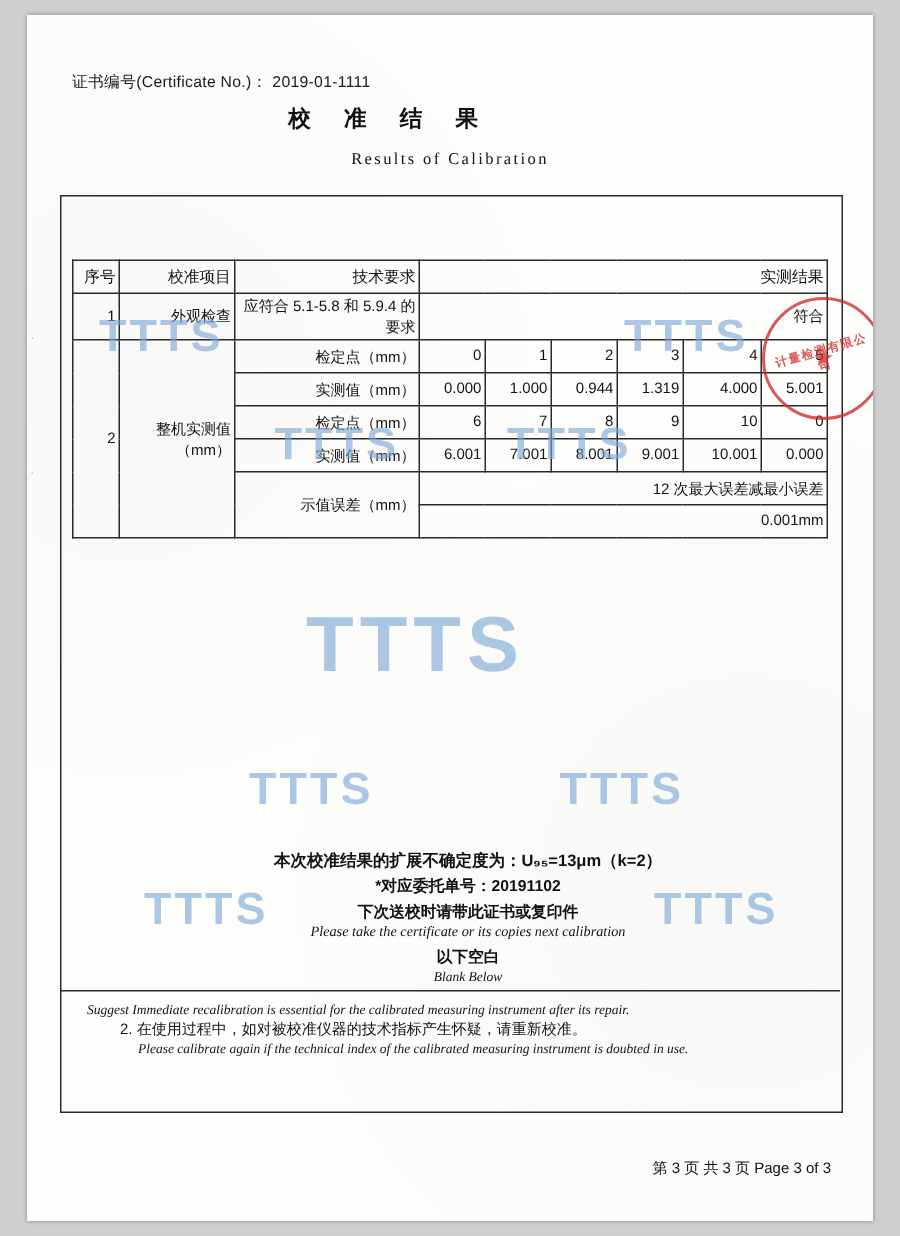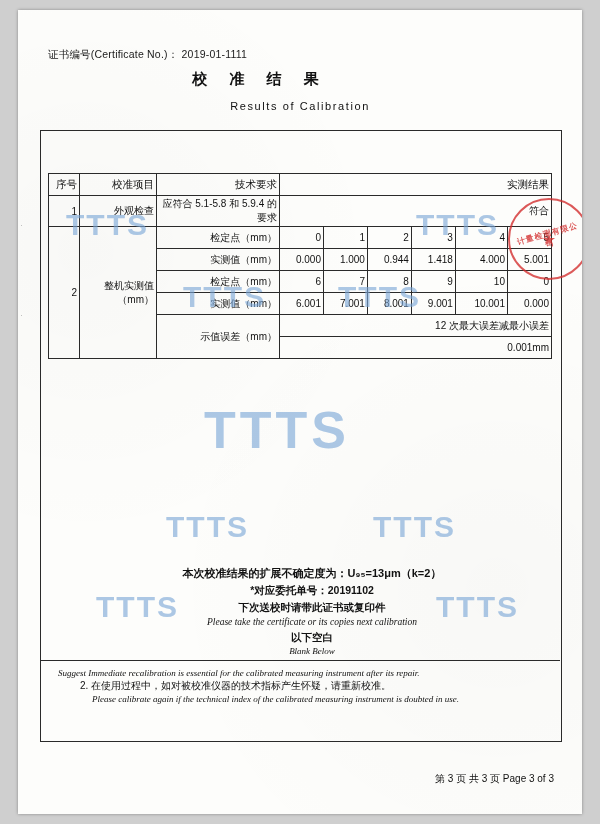--- a/index.html
+++ b/index.html
@@ -53,21 +53,21 @@
   }
   .title-en {
     position: absolute;
     top: 90px;
     left: 0;
     width: 564px;
     text-align: center;
     font-size: 11px;
     letter-spacing: 1.6px;
     color: #111;
-    font-family: Liberation Sans, sans-serif;
+    font-family: Liberation Serif, serif;
   }
 
   
   .frame {
     position: absolute;
     left: 22px;
     top: 120px;
     width: 520px;
     height: 610px;
     border: 1px solid #2a2a2a;
@@ -267,21 +267,21 @@
       <td class="small-num">2</td>
       <td class="small-num">3</td>
       <td class="small-num">4</td>
       <td class="small-num">5</td>
     </tr>
     <tr>
       <td class="lbl">实测值（mm）</td>
       <td class="small-num">0.000</td>
       <td class="small-num">1.000</td>
       <td class="small-num">0.944</td>
-      <td class="small-num">1.418</td>
+      <td class="small-num">1.319</td>
       <td class="small-num">4.000</td>
       <td class="small-num">5.001</td>
     </tr>
     <tr>
       <td class="lbl">检定点（mm）</td>
       <td class="small-num">6</td>
       <td class="small-num">7</td>
       <td class="small-num">8</td>
       <td class="small-num">9</td>
       <td class="small-num">10</td>

